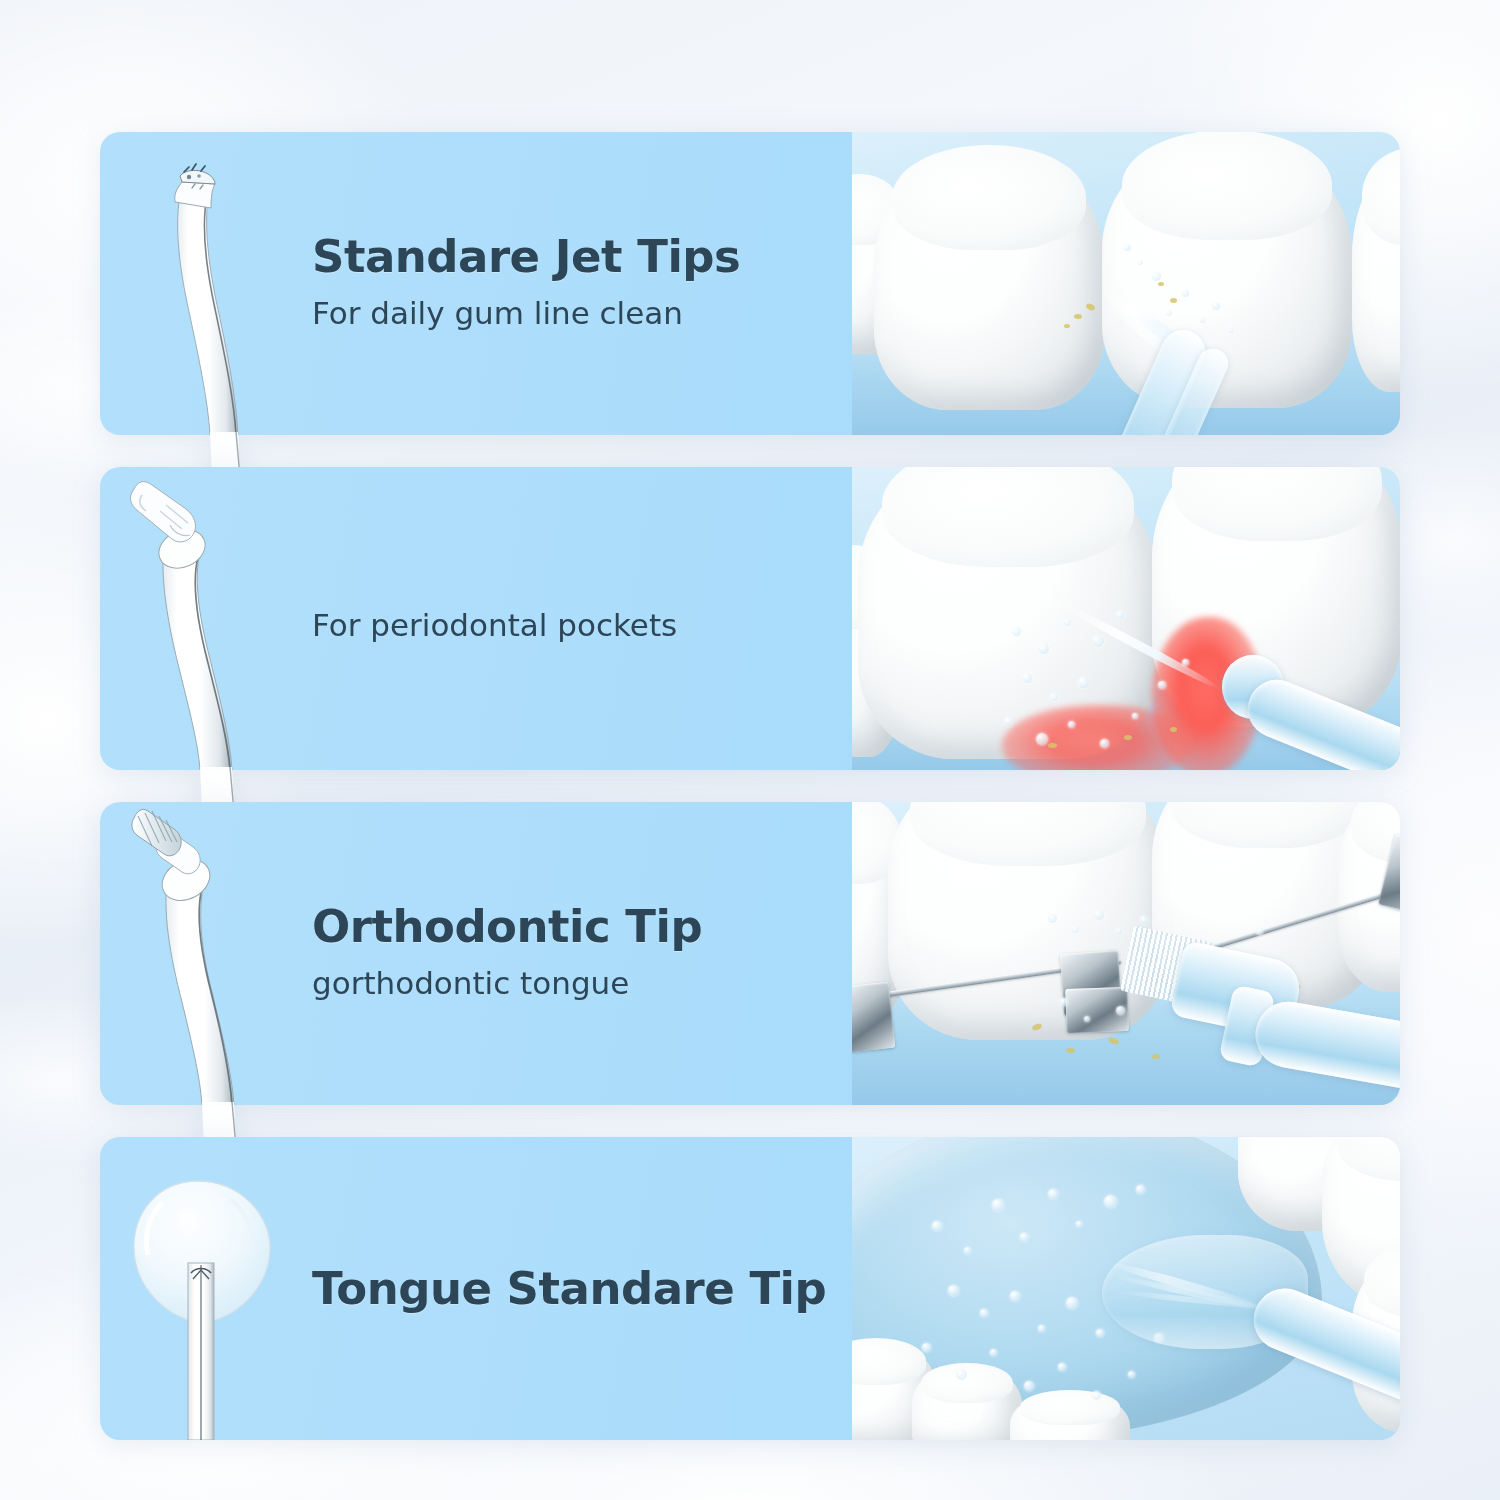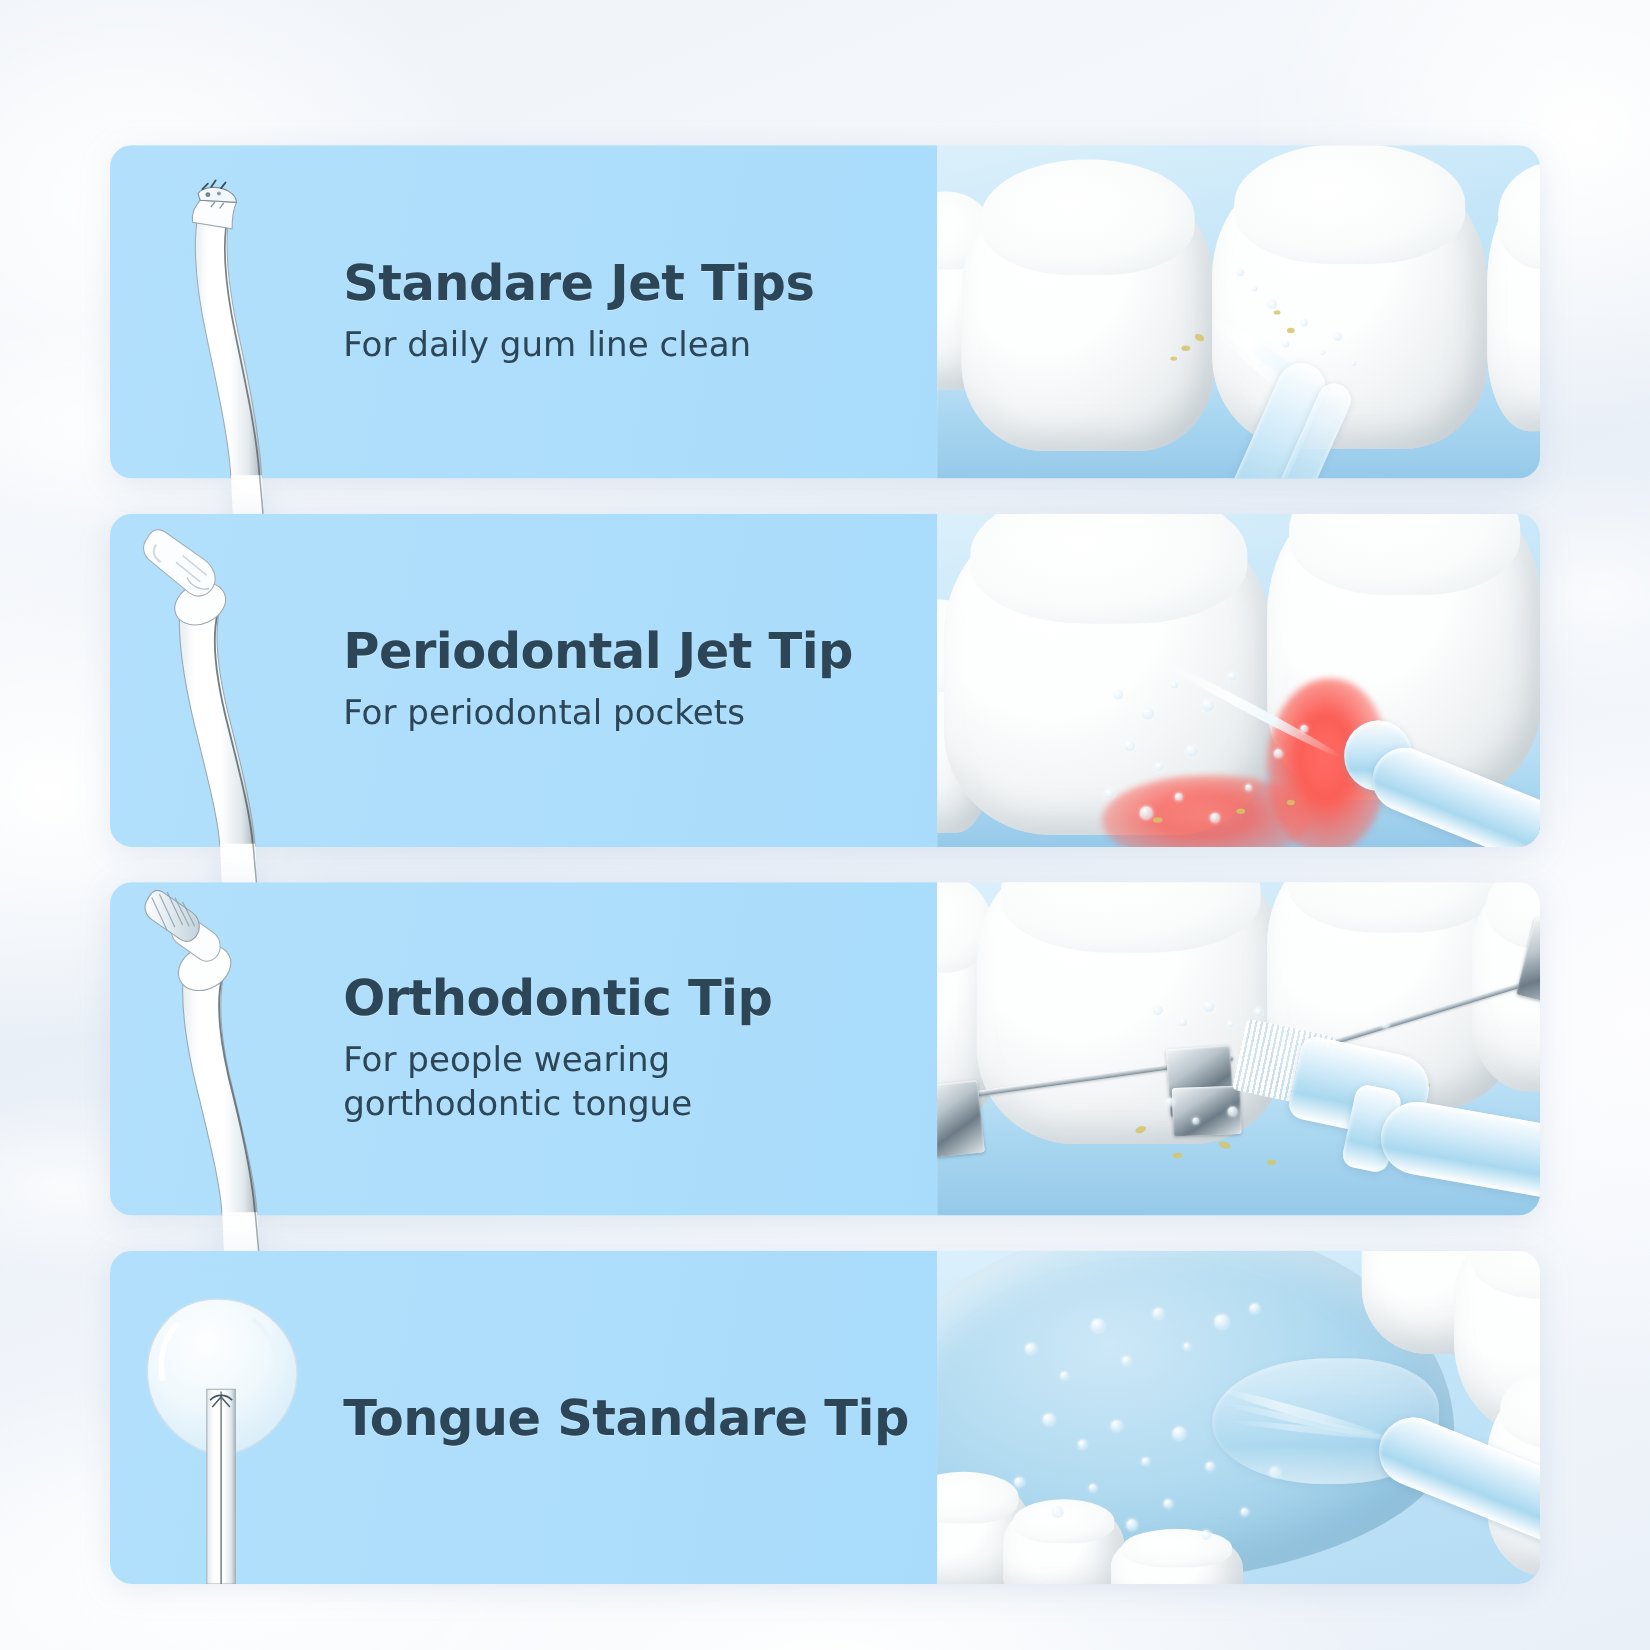--- a/index.html
+++ b/index.html
@@ -311,21 +311,20 @@
             <path d="M52 78 C 48 112 56 158 68 205 C 78 246 86 276 88 303 L 120 303 C 118 272 108 232 98 192 C 86 146 82 110 88 86 Z" fill="url(#tube2)" stroke="#9aa9b1" stroke-width="1"></path>
             <path d="M86 90 C 80 114 84 150 96 196 C 106 236 116 274 118 303" fill="none" stroke="#4e5f69" stroke-width="1.7" opacity=".8"></path>
             <ellipse cx="70" cy="82" rx="24" ry="18" fill="#fdfefe" stroke="#9aa8b0" stroke-width="1" transform="rotate(-24 70 82)"></ellipse>
             <path d="M22 22 C 16 30 18 38 26 44 L 60 72 C 68 78 78 74 82 66 C 86 58 82 48 74 42 L 40 18 C 32 12 26 14 22 22 Z" fill="#fcfdfe" stroke="#a3b0b7" stroke-width="1"></path>
             <path d="M30 28 C 26 34 28 40 34 44" stroke="#d2dbe0" stroke-width="2" fill="none"></path>
             <path d="M48 44 L 70 62 M54 38 L 76 56" stroke="#c3ced5" stroke-width="1.4" opacity=".85"></path>
             <path d="M58 58 C 62 66 70 70 78 68" stroke="#b9c6cd" stroke-width="1.2" fill="none"></path>
           </svg>
         </div>
         <div class="panel-text">
-          <div class="card-title">Periodontal Jet Tip</div>
           <div class="card-sub">For periodontal pockets</div>
         </div>
       </div>
 
       <div class="photo">
         <div class="gumline" style="height:30%"></div>
         <div class="tooth" style="left:-46px; top:90px; width:96px; height:200px; border-radius:40% 40% 34% 34%;"></div>
         <div class="tooth" style="left:6px; top:-8px; width:300px; height:300px; border-radius:40% 42% 30% 32%;"></div>
         <div class="tooth" style="left:300px; top:-30px; width:250px; height:290px; border-radius:42% 40% 32% 30%;"></div>
         <div class="inflamed" style="left:300px; top:150px; width:110px; height:160px;"></div>
@@ -390,21 +389,20 @@
               <path d="M33 11 L 47 41"></path>
               <path d="M40 9 L 54 39"></path>
               <path d="M47 14 L 60 40"></path>
               <path d="M54 18 L 65 40"></path>
             </g>
           </svg>
         </div>
         <div class="panel-text">
           <div class="card-title">Orthodontic Tip</div>
           <div class="card-sub">
-            <div>For people wearing</div>
             <div>gorthodontic tongue</div>
           </div>
         </div>
       </div>
 
       <div class="photo">
         <div class="gumline" style="height:42%"></div>
         <div class="tooth" style="left:-52px; top:6px; width:110px; height:210px; border-radius:38% 38% 34% 34%;"></div>
         <div class="tooth" style="left:36px; top:-34px; width:280px; height:272px; border-radius:38% 40% 30% 32%;"></div>
         <div class="tooth" style="left:300px; top:-44px; width:230px; height:250px; border-radius:40% 40% 32% 32%;"></div>

